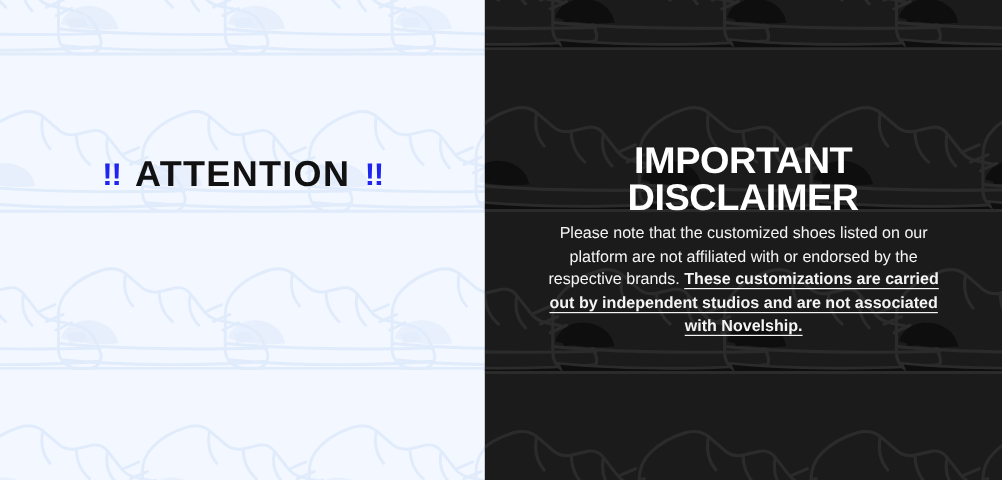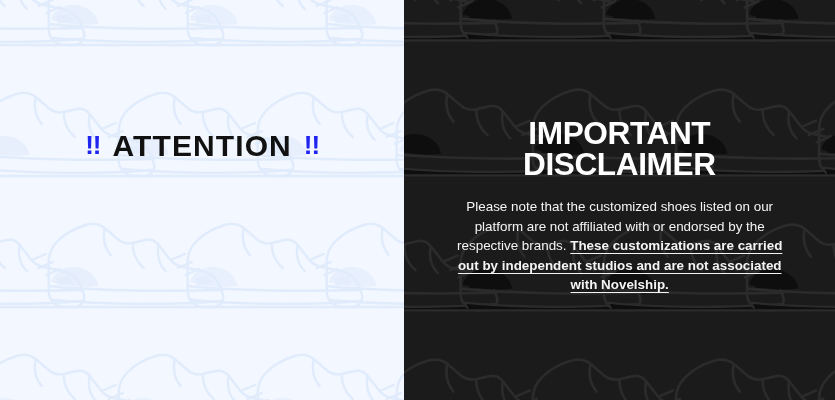--- a/index.html
+++ b/index.html
@@ -123,21 +123,21 @@
     margin: 0;
     font-size: 13.2px;
     line-height: 19.4px;
     font-weight: 400;
   }
   .body-copy--light {
     margin-top: 20px;
     color: #1f1f1f;
   }
   .body-copy--dark {
-    margin-top: 17px;
+    margin-top: 4px;
     color: #f4f4f4;
     font-size: 13.4px;
     line-height: 19.6px;
   }
   .body-copy .emph {
     font-weight: 700;
     text-decoration: underline;
     text-underline-offset: 2.5px;
     text-decoration-thickness: 1.4px;
   }

